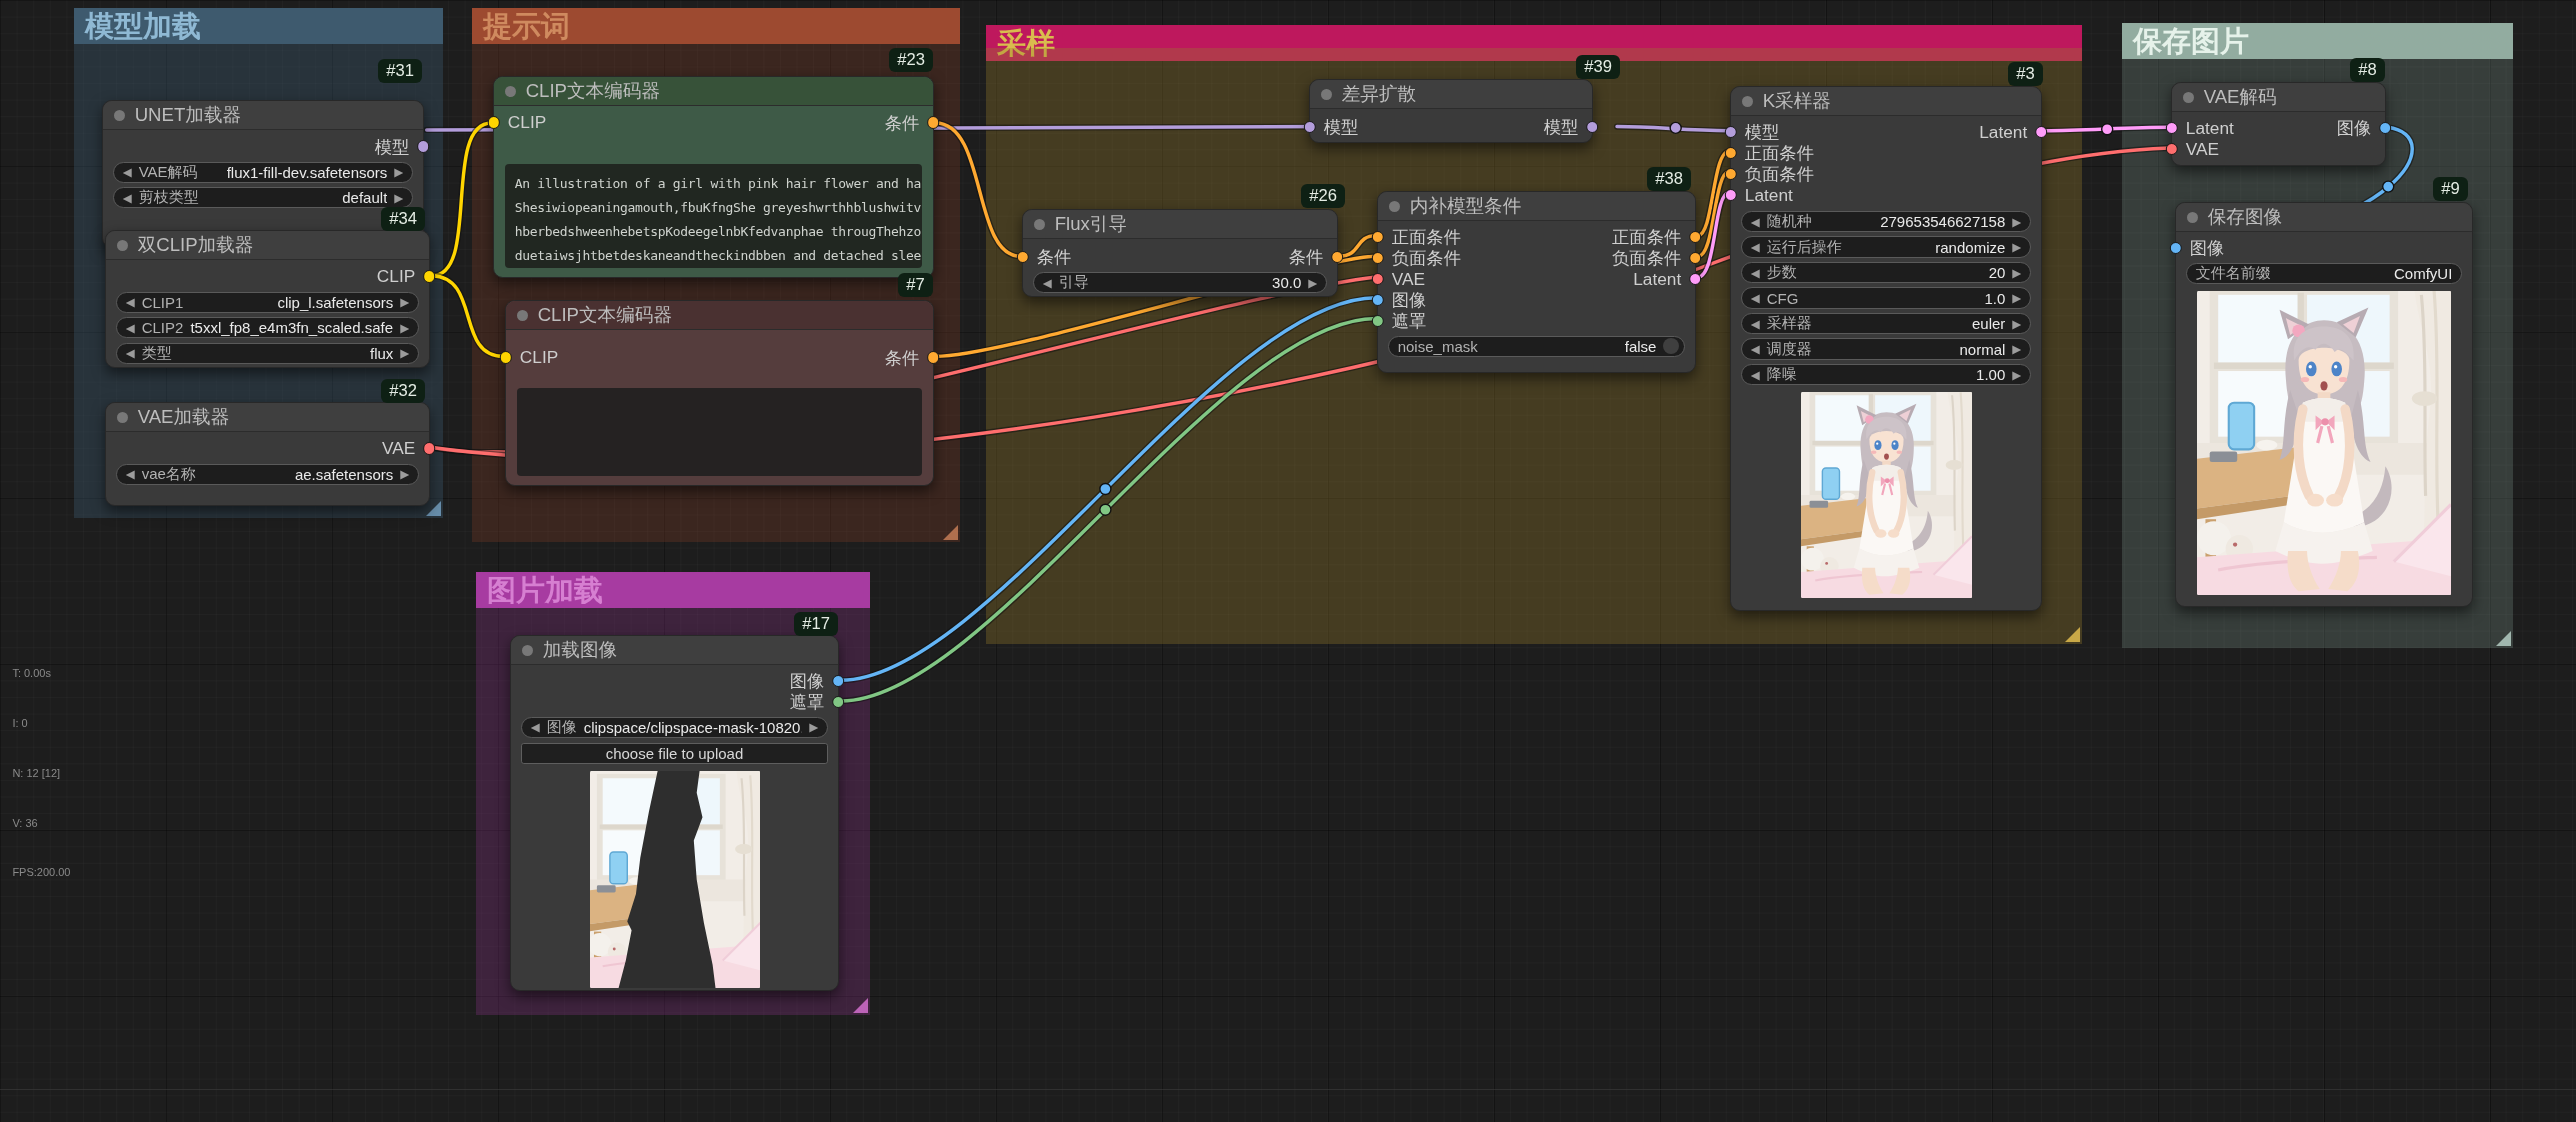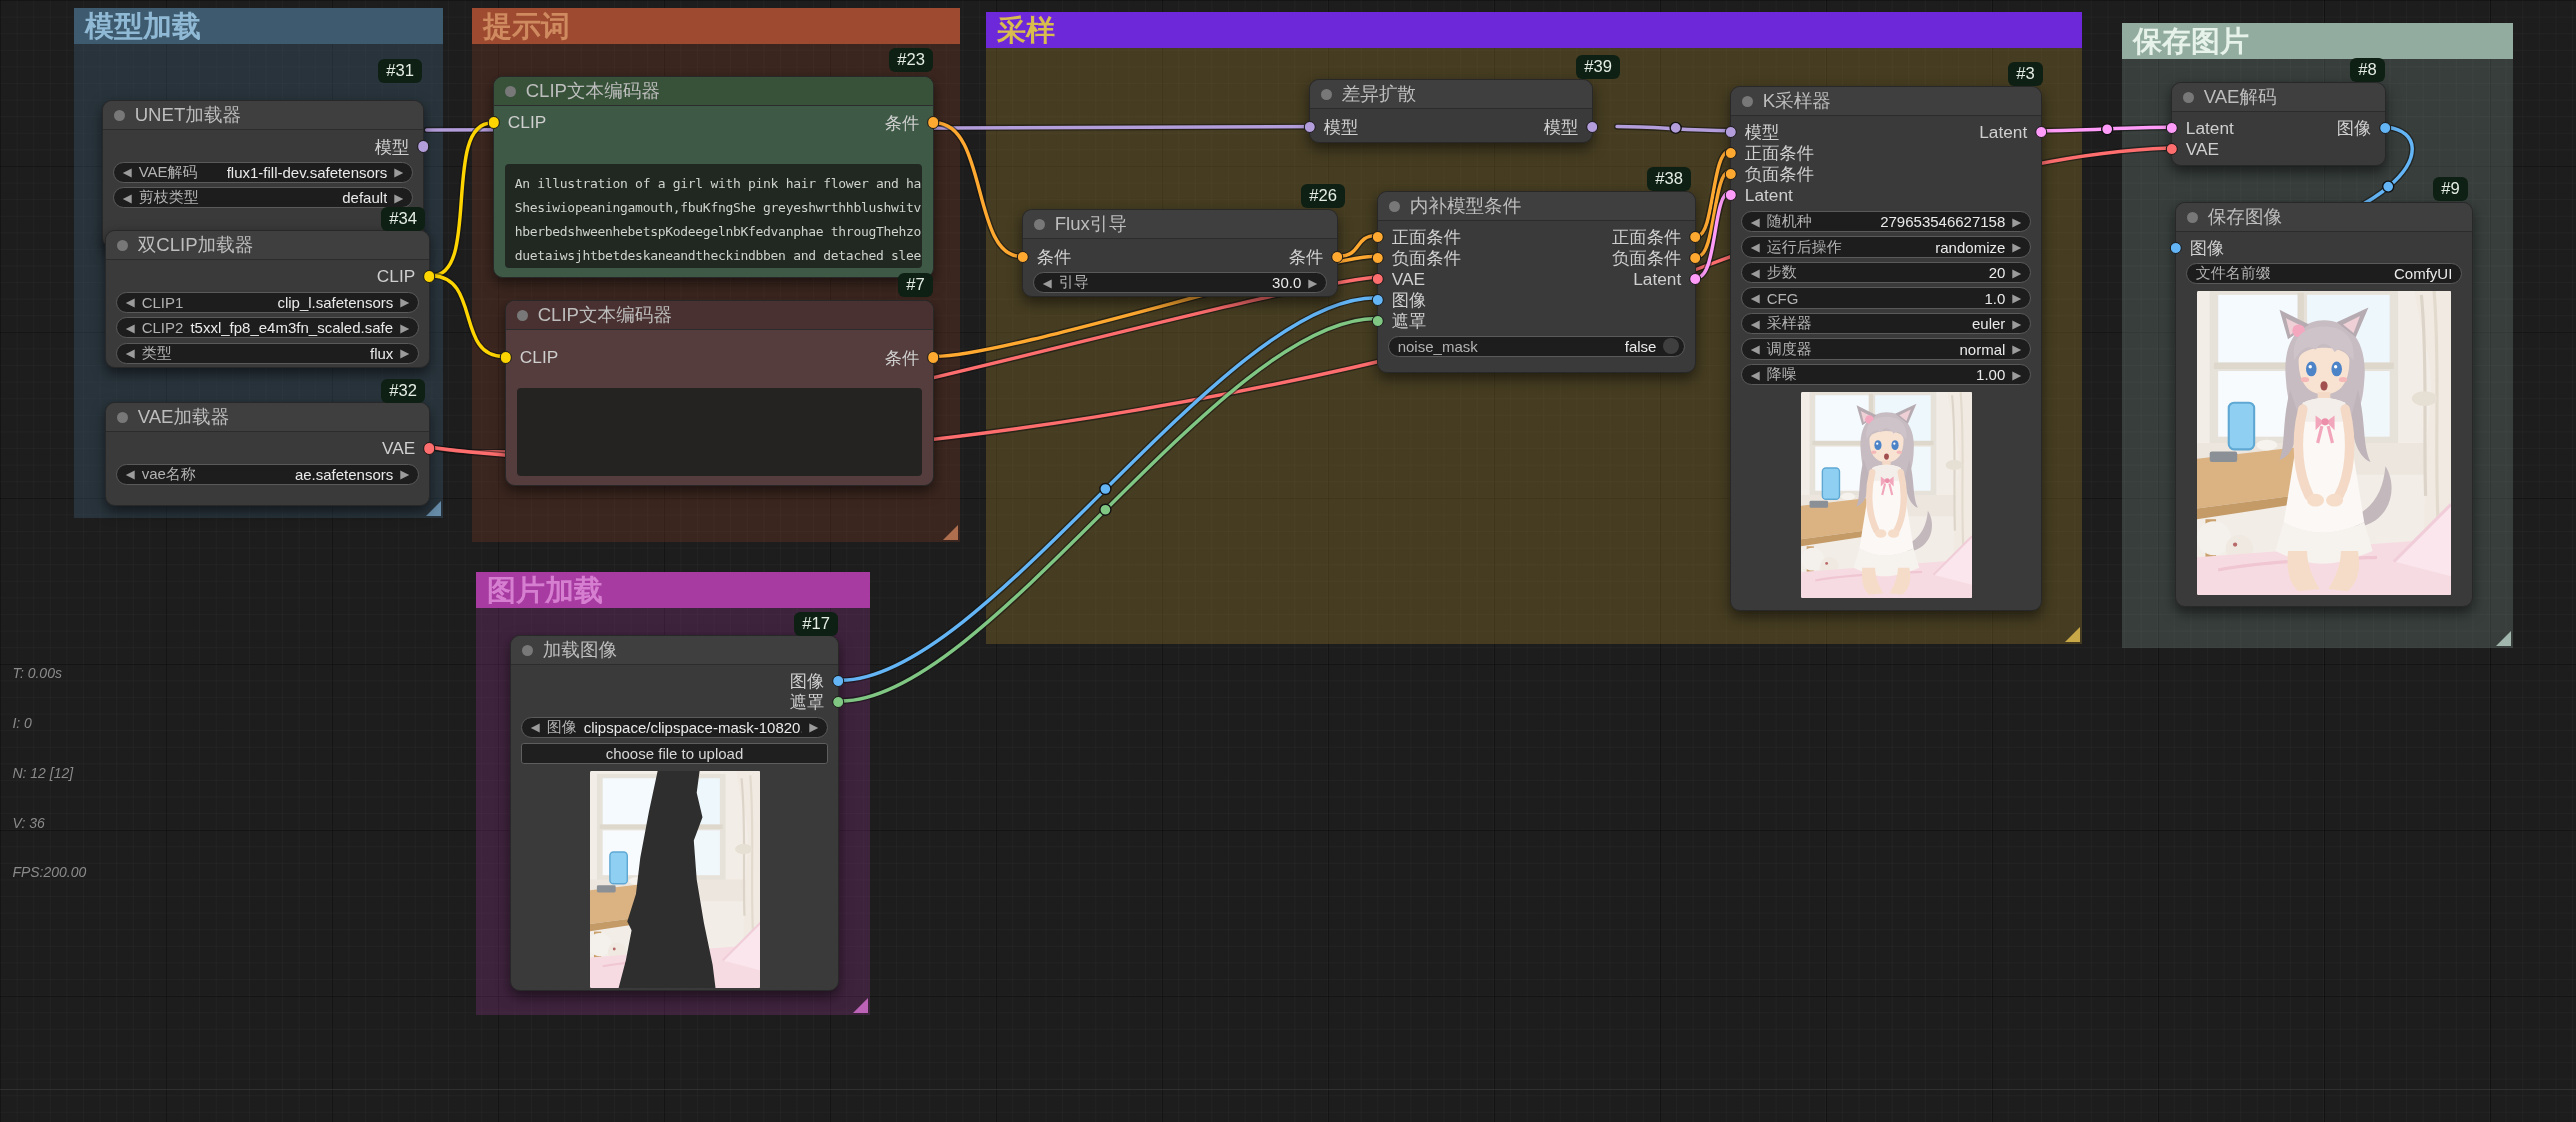--- a/index.html
+++ b/index.html
@@ -19,21 +19,21 @@
 
   
   .group { position:absolute; z-index:1; }
   .gtitle { height:36px; line-height:36px; padding:0 11px; font-size:29px; font-weight:bold;
             white-space:nowrap; overflow:hidden; cursor:move; }
   .gbody { position:absolute; left:0; right:0; top:36px; bottom:0; }
   .group::after { content:""; position:absolute; right:2.1px; bottom:2.1px;
                   border-left:15px solid transparent; border-bottom:15px solid rgba(255,255,255,0.45); }
   .g-blue    .gtitle{ background:#3e5a6e; color:#8fb9d4; }  .g-blue    .gbody{ background:rgba(62,94,116,.34); }   .g-blue::after{ border-bottom-color:rgba(120,165,200,.8); }
   .g-red     .gtitle{ background:#9d4a30; color:#cf8a5f; }  .g-red     .gbody{ background:rgba(125,60,38,.32); }   .g-red::after{ border-bottom-color:rgba(205,130,90,.8); }
-  .g-yellow  .gtitle{ background:#6d28d9; color:#d9bc4e; }  .g-yellow  .gbody{ background:rgba(153,125,42,.33); }  .g-yellow::after{ border-bottom-color:rgba(215,180,75,.9); }
+  .g-yellow  .gtitle{ background:#be185d; color:#d9bc4e;margin-top:13px; }  .g-yellow  .gbody{ background:rgba(153,125,42,.33); }  .g-yellow::after{ border-bottom-color:rgba(215,180,75,.9); }
   .g-sage    .gtitle{ background:#92aca0; color:#e6f2ea; }  .g-sage    .gbody{ background:rgba(125,150,140,.28); } .g-sage::after{ border-bottom-color:rgba(180,205,195,.85); }
   .g-magenta .gtitle{ background:#a73ba1; color:#d67fd1; }  .g-magenta .gbody{ background:rgba(140,50,135,.30); }  .g-magenta::after{ border-bottom-color:rgba(210,110,205,.85); }
 
   
   #wires { position:absolute; left:0; top:0; z-index:2; pointer-events:none; }
   .wu { fill:none; stroke:#101010; stroke-width:9; opacity:.55; stroke-linecap:round; }
   .wc { fill:none; stroke-width:5; stroke-linecap:round; }
 
   
   .node { position:absolute; z-index:3; background:#3a3a3a; border-radius:9.7px;
@@ -71,22 +71,22 @@
            line-height:24px; padding:8.3px 9.7px; overflow:hidden; cursor:text; }
   .n-green  .tarea { background:#212721; }
   .n-maroon .tarea { background:#252222; }
   .tline { white-space:nowrap; letter-spacing:-0.3px; }
 
   .preview { display:block; border-radius:1.4px; }
 
   .badge { position:absolute; z-index:4; background:#0e2014; color:#e4ece4;
            font-size:16.6px; padding:2.1px 8.3px; border-radius:6.2px; white-space:nowrap; }
 
-  #stats { position:absolute; left:12.4px; top:632px; z-index:1; font-size:14px;
-           line-height:16.6px; color:#8a8a8a; white-space:pre;font-style:italic; }
+  #stats { position:absolute; left:12.4px; top:632px; z-index:1; font-size:11px;
+           line-height:16.6px; color:#8a8a8a; white-space:pre; }
   #bottomline { position:absolute; left:0; right:0; top:1089px; height:1.4px;
                 background:#3f3f3f; opacity:.55; z-index:0; }
 </style>
 </head>
 <body>
 
 <svg style="position:absolute;width:0;height:0" aria-hidden="true">
   <defs>
     <symbol id="scene-room" viewBox="0 0 240 300">
       <rect width="240" height="300" fill="#f2ede7"></rect>

